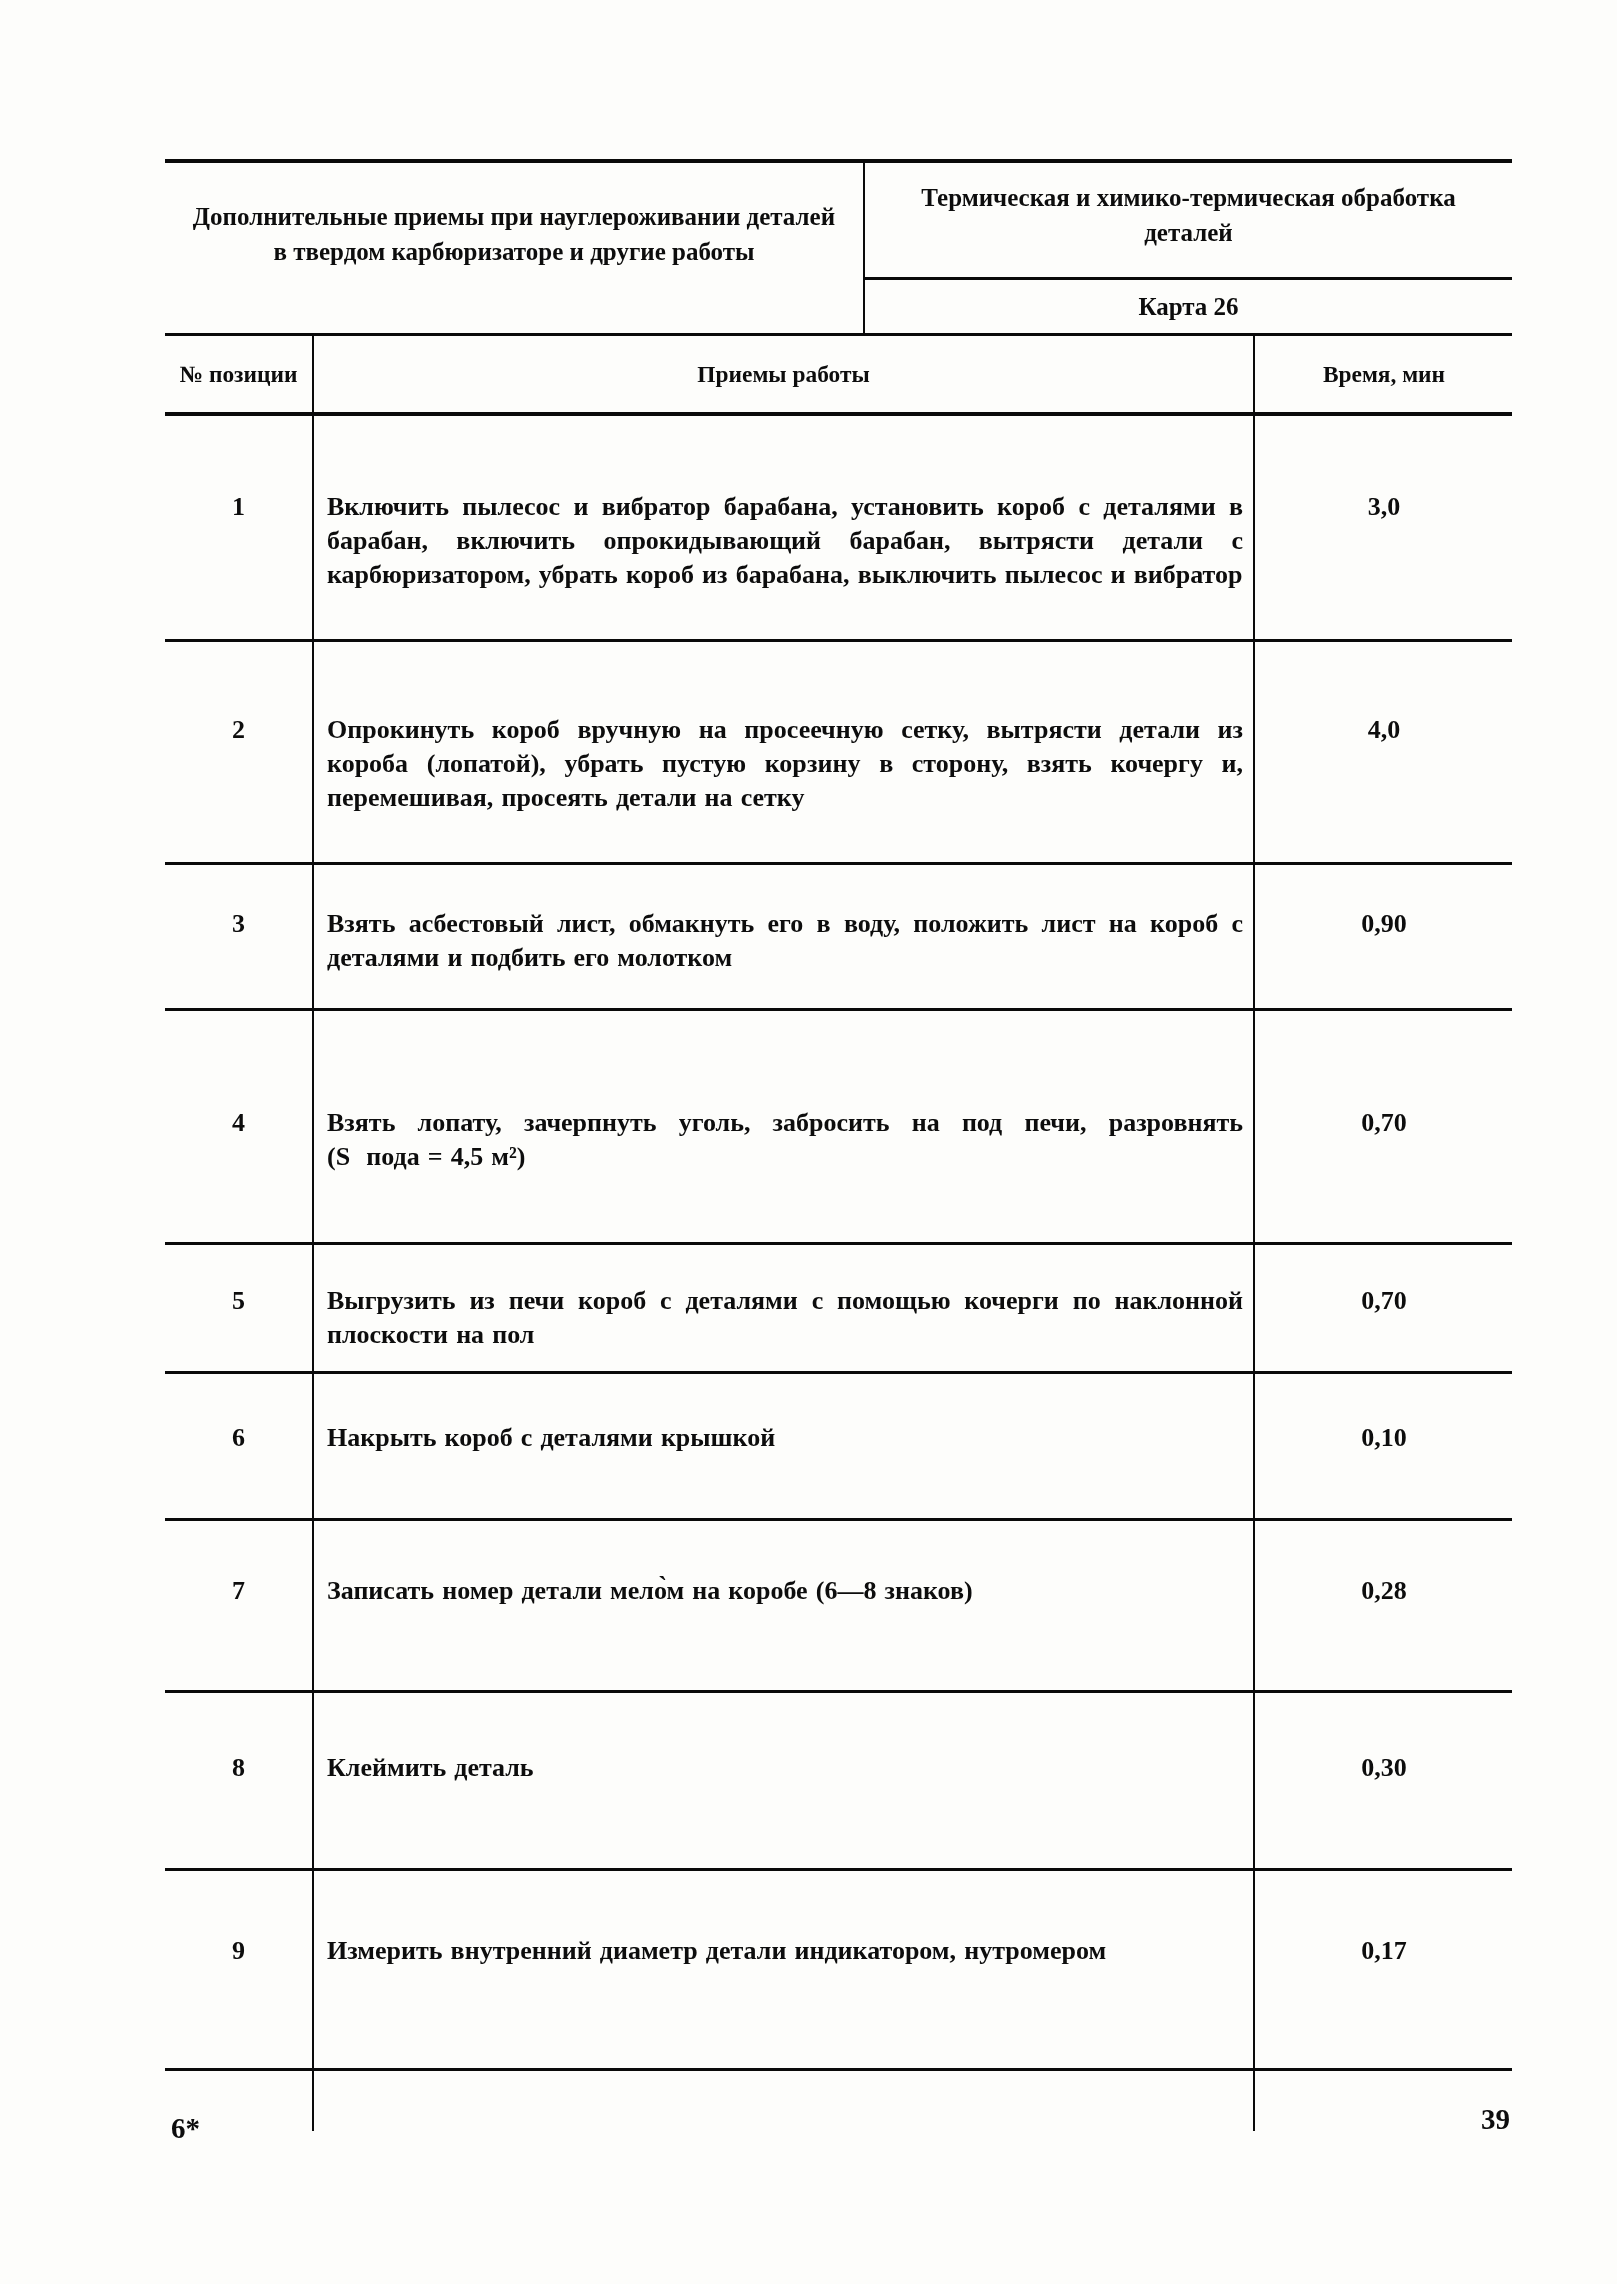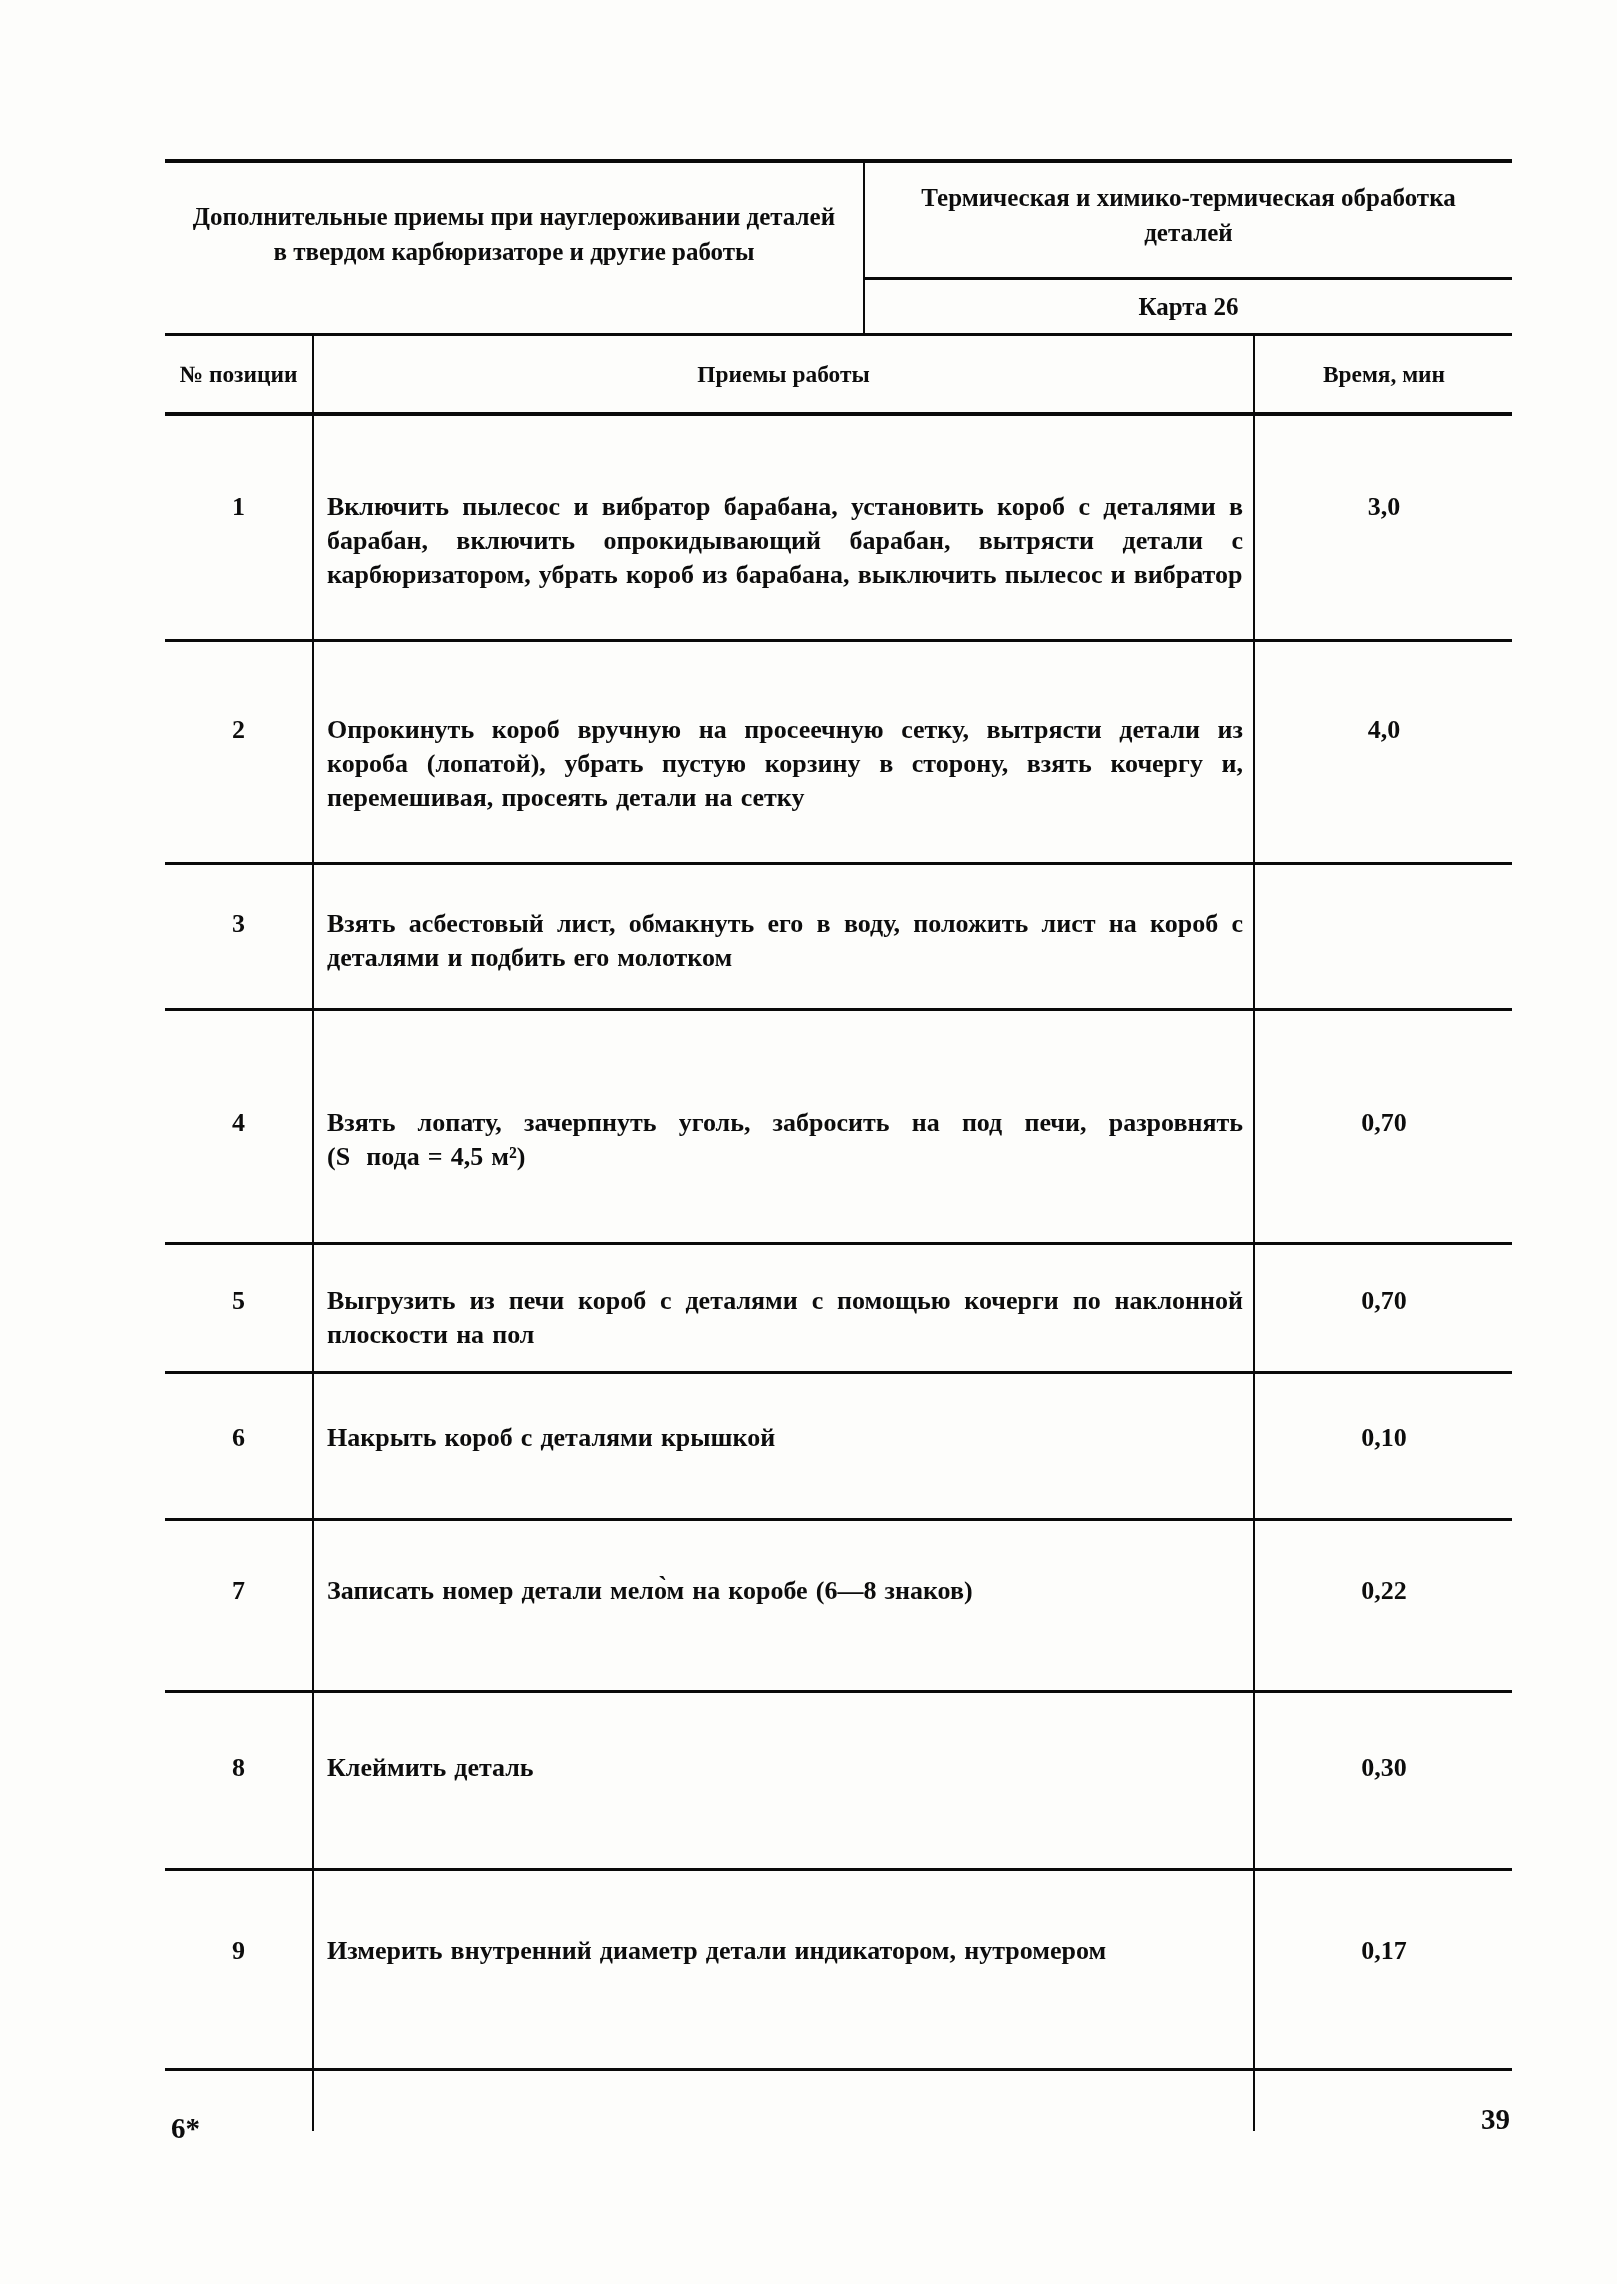--- a/index.html
+++ b/index.html
@@ -141,20 +141,21 @@
 
     <div class="row" style="height:223px;--pt:71px">
       <div class="cell num">2</div>
       <div class="cell text">Опрокинуть короб вручную на просеечную сетку, вытрясти детали из короба (лопатой), убрать пустую корзину в сторону, взять кочергу и, перемешивая, просеять детали на сетку</div>
       <div class="cell time">4,0</div>
     </div>
 
     <div class="row" style="height:146px;--pt:42px">
       <div class="cell num">3</div>
       <div class="cell text">Взять асбестовый лист, обмакнуть его в воду, положить лист на короб с деталями и подбить его молотком</div>
+      <div class="cell time">0,90</div>
     </div>
 
     <div class="row" style="height:234px;--pt:95px">
       <div class="cell num">4</div>
       <div class="cell text">Взять лопату, зачерпнуть уголь, забросить на под печи, разровнять (S&nbsp;&nbsp;пода&nbsp;=&nbsp;4,5 м²)</div>
       <div class="cell time">0,70</div>
     </div>
 
     <div class="row" style="height:129px;--pt:39px">
       <div class="cell num">5</div>
@@ -164,21 +165,21 @@
 
     <div class="row" style="height:147px;--pt:47px">
       <div class="cell num">6</div>
       <div class="cell text">Накрыть короб с деталями крышкой</div>
       <div class="cell time">0,10</div>
     </div>
 
     <div class="row" style="height:172px;--pt:53px">
       <div class="cell num">7</div>
       <div class="cell text">Записать номер детали мело̀м на коробе (6—8 знаков)</div>
-      <div class="cell time">0,22</div>
+      <div class="cell time">0,28</div>
     </div>
 
     <div class="row" style="height:178px;--pt:58px">
       <div class="cell num">8</div>
       <div class="cell text">Клеймить деталь</div>
       <div class="cell time">0,30</div>
     </div>
 
     <div class="row" style="height:200px;--pt:63px">
       <div class="cell num">9</div>

